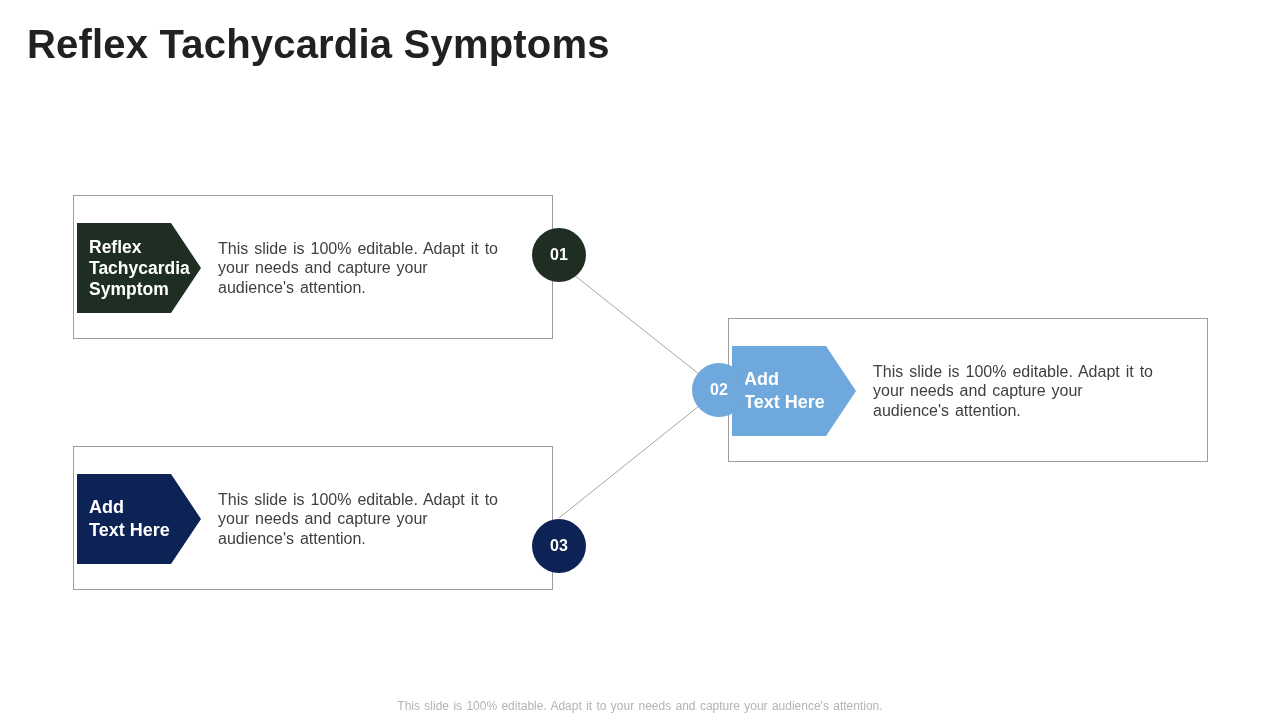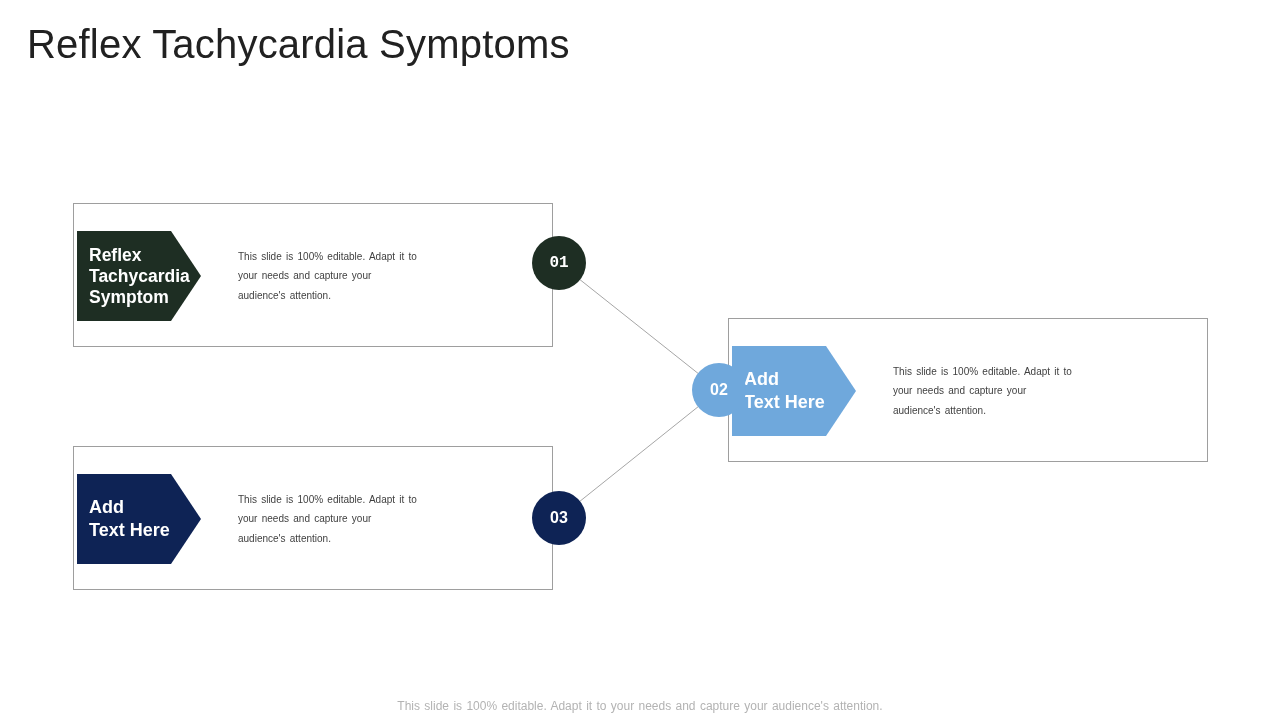--- a/index.html
+++ b/index.html
@@ -10,33 +10,33 @@
     position: relative;
     overflow: hidden;
   }
   .slide { position: absolute; inset: 0; }
 
   .slide-title {
     position: absolute;
     left: 27px;
     top: 22px;
     font-size: 40px;
-    font-weight: 400;
+    font-weight: 700;
     color: #212121;
     letter-spacing: 0.2px;
   }
 
   .item-box {
     position: absolute;
     width: 480px;
     height: 144px;
     background: #ffffff;
     border: 1px solid #9e9e9e;
   }
-  .box-1 { left: 73px; top: 203px; }
+  .box-1 { left: 73px; top: 195px; }
   .box-2 { left: 728px; top: 318px; }
   .box-3 { left: 73px; top: 446px; }
 
   .chevron {
     position: absolute;
     left: 3px;
     top: 27px;
     width: 124px;
     height: 90px;
     clip-path: polygon(0 0, calc(100% - 30px) 0, 100% 50%, calc(100% - 30px) 100%, 0 100%);
@@ -55,26 +55,25 @@
   .body-text-wrap {
     position: absolute;
     left: 144px;
     top: 27px;
     width: 310px;
     height: 90px;
     display: flex;
     align-items: center;
   }
   .body-text {
-    font-size: 10px;
+    font-size: 16px;
     line-height: 19.5px;
     color: #3f3f3f;
     white-space: pre-line;
     word-spacing: 1.5px;
-    margin-left: 20px;
   }
 
   .connector-svg {
     position: absolute;
     left: 0; top: 0;
     width: 1280px; height: 720px;
     z-index: 1;
     pointer-events: none;
   }
   .connector-line { stroke-width: 1; fill: none; }
@@ -85,23 +84,23 @@
     height: 54px;
     border-radius: 50%;
     z-index: 2;
     display: flex;
     align-items: center;
     justify-content: center;
     color: #ffffff;
     font-weight: 700;
     font-size: 16px;
   }
-  .circle-1 { left: 532px; top: 236px; font-family: Liberation Mono, monospace; }
+  .circle-1 { left: 532px; top: 228px; }
   .circle-2 { left: 692px; top: 363px; }
-  .circle-3 { left: 532px; top: 491px; }
+  .circle-3 { left: 532px; top: 519px; }
 
   .slide-footer {
     position: absolute;
     left: 0;
     top: 699px;
     width: 100%;
     text-align: center;
     font-size: 12px;
     color: #b3b3b3;
     word-spacing: 1px;

